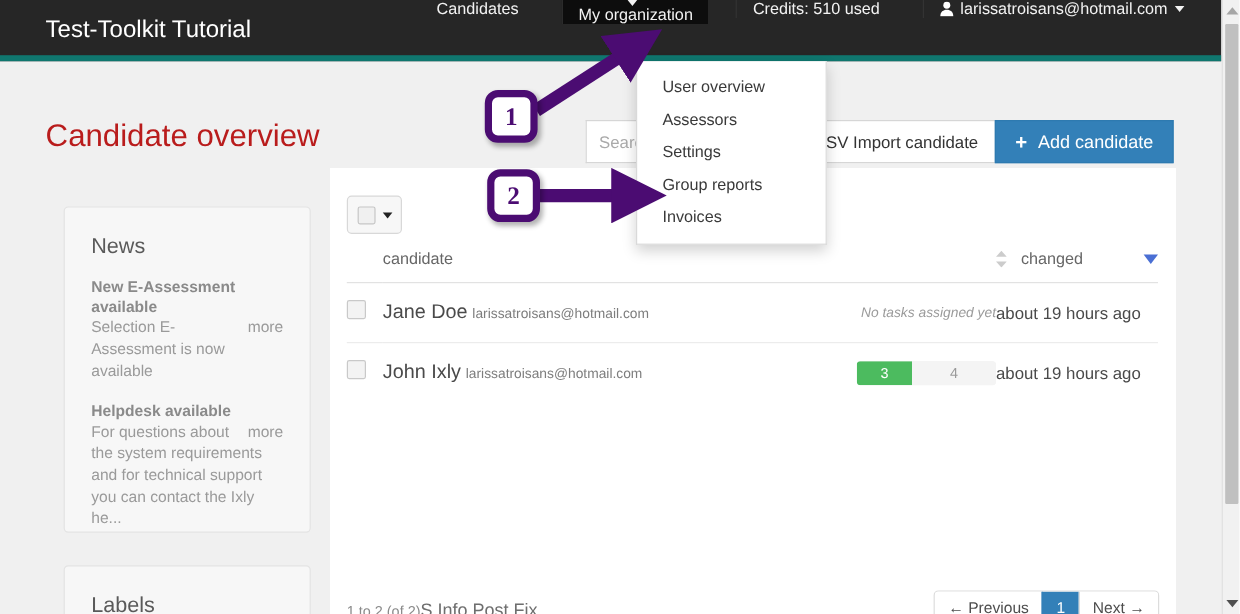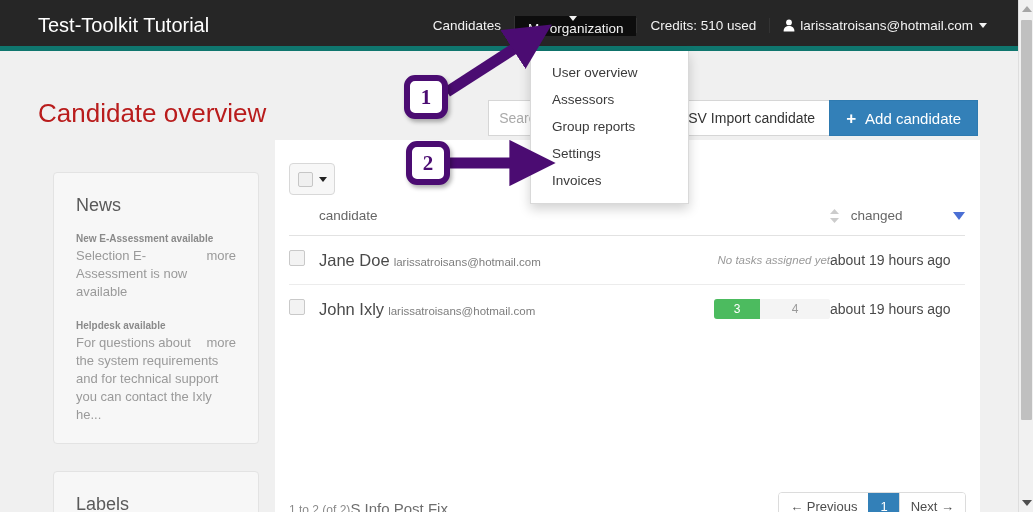--- a/index.html
+++ b/index.html
@@ -41,21 +41,22 @@
     font-size: 20px;
     line-height: 28px;
     white-space: nowrap;
   }
   .nav-right {
     position: absolute;
     right: 18px;
     top: 0;
     height: 51px;
     display: flex;
-    align-items: center;
+    align-items: flex-start;
+    gap: 23px;
   }
   .nav-item {
     display: flex;
     align-items: center;
     padding: 0 13px;
     color: #f2f2f2;
     font-size: 13.5px;
     white-space: nowrap;
     border-left: 1px solid #333333;
     box-sizing: border-box;
@@ -174,21 +175,21 @@
   .card-title {
     margin: 0;
     padding: 22px 0 0 22px;
     font-size: 18px;
     color: #5a5a5a;
     font-weight: normal;
   }
   .news-list { padding: 14px 22px 0 22px; }
   .news-item { margin-bottom: 16px; }
   .news-head {
-    font-size: 10px;
+    font-size: 13px;
     font-weight: bold;
     color: #8a8a8a;
     line-height: 17px;
   }
   .news-body {
     font-size: 13px;
     color: #9a9a9a;
     line-height: 18px;
   }
   .news-more {
@@ -589,22 +590,22 @@
     <div class="pager">
       <div>← Previous</div>
       <div class="current">1</div>
       <div>Next →</div>
     </div>
   </div>
 
   <div class="dropdown">
     <a href="#">User overview</a>
     <a href="#">Assessors</a>
+    <a href="#">Settings</a>
     <a href="#">Group reports</a>
-    <a href="#">Settings</a>
     <a href="#">Invoices</a>
   </div>
 
   <svg class="anno-svg">
     <defs>
       <marker id="arrowhead" markerWidth="4.2" markerHeight="4.2" refX="2.6" refY="2.1" orient="auto">
         <path d="M0,0 L4.2,2.1 L0,4.2 Z" fill="#4b0c72"></path>
       </marker>
     </defs>
     <line x1="447" y1="92" x2="537" y2="34" stroke="#4b0c72" stroke-width="11" marker-end="url(#arrowhead)"></line>

